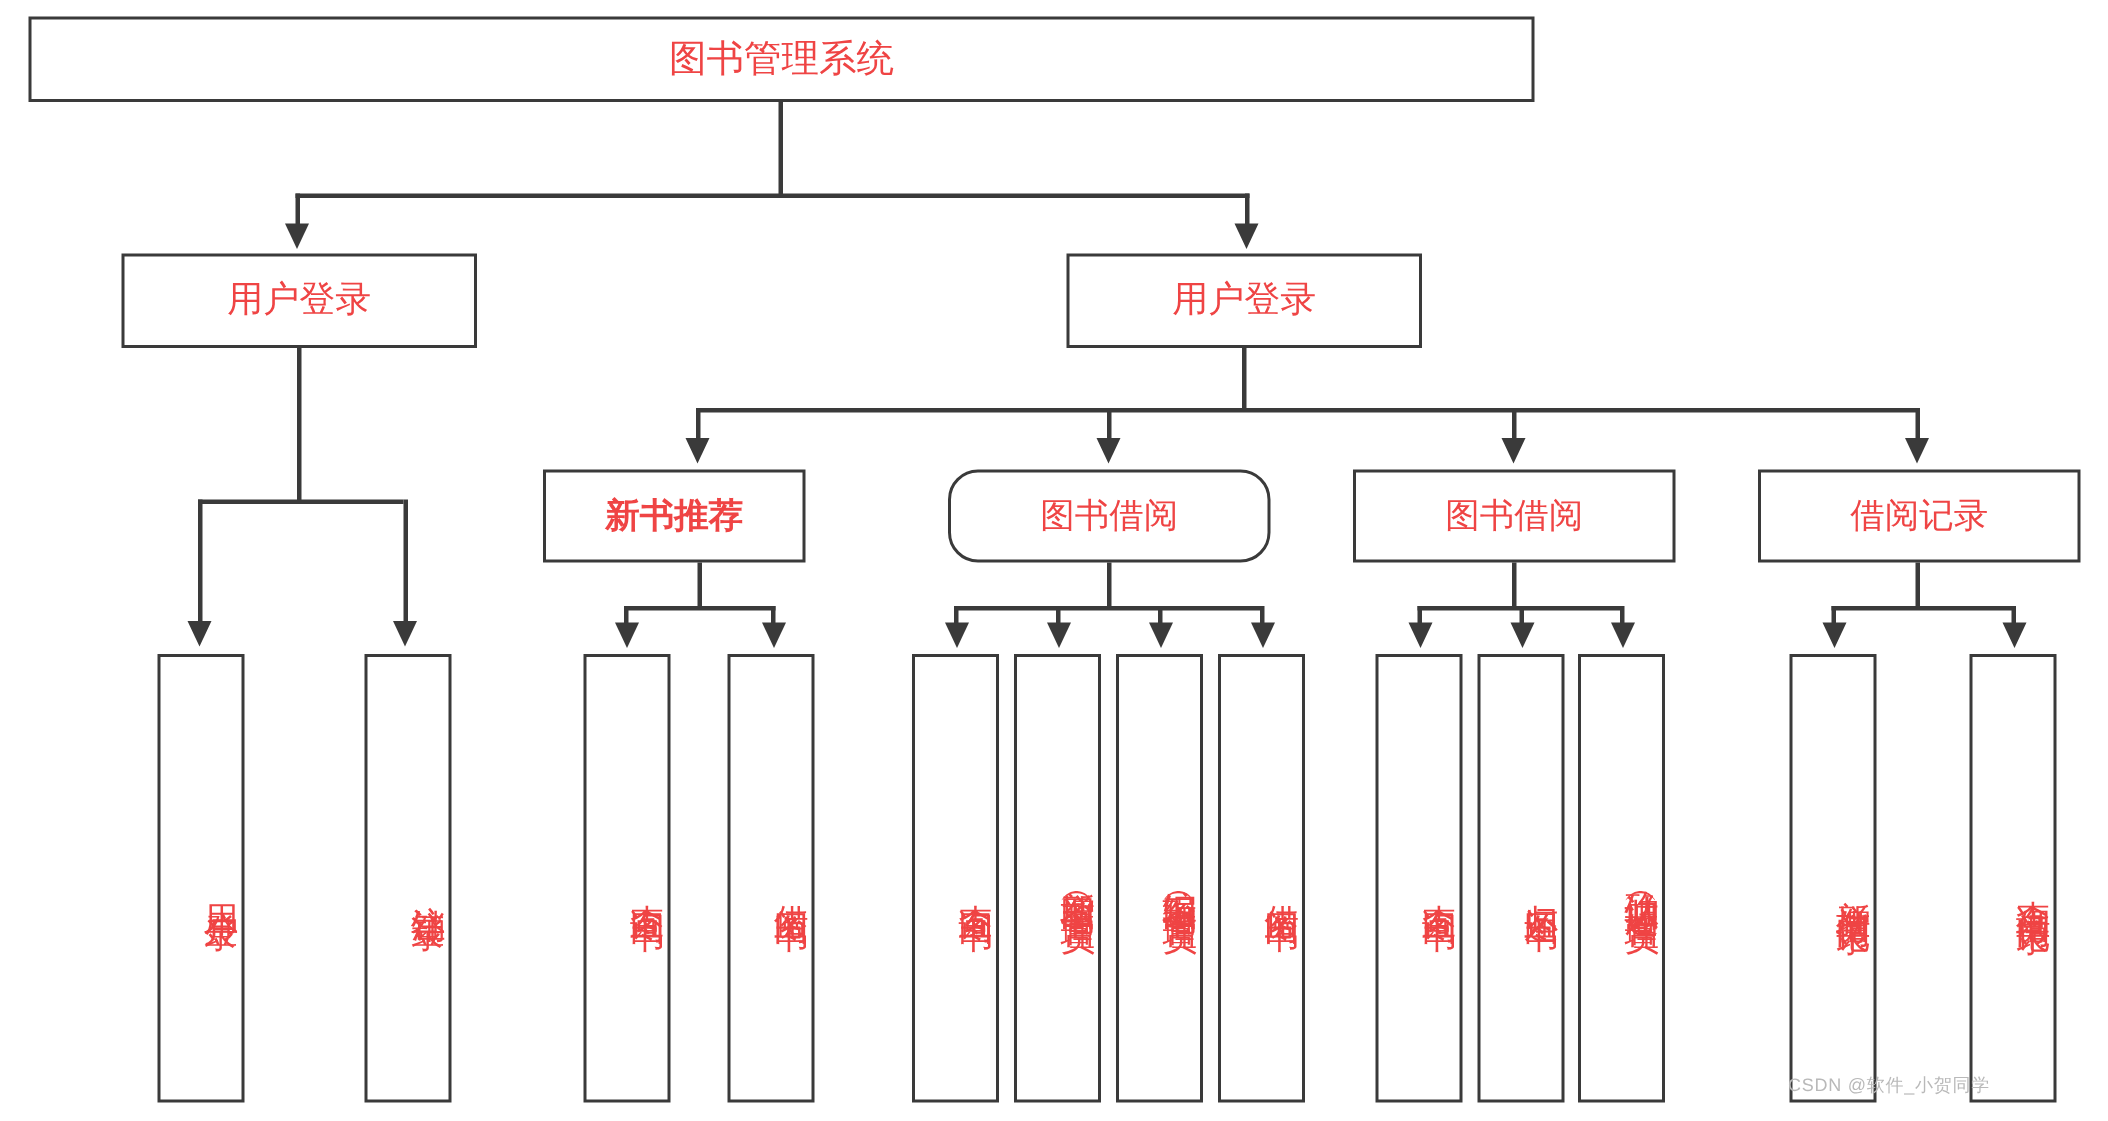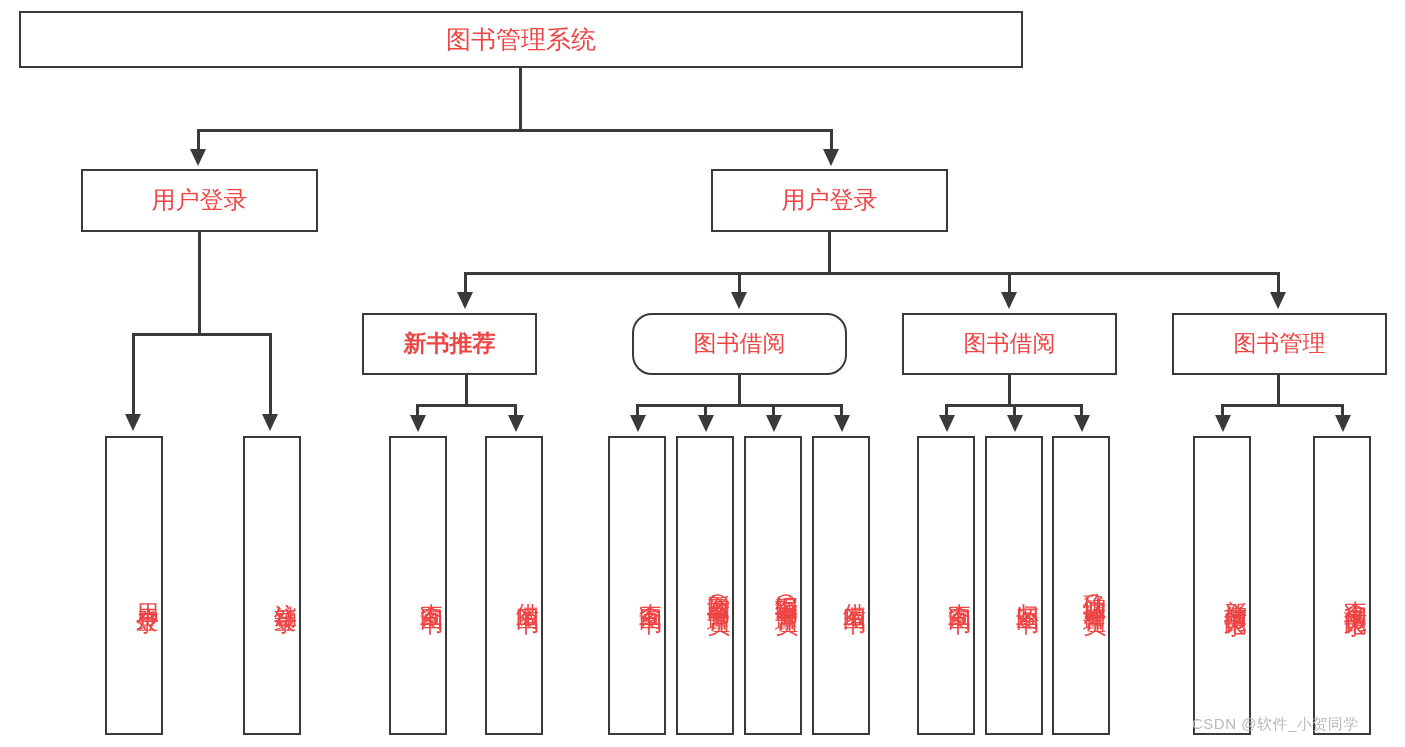--- a/index.html
+++ b/index.html
@@ -56,21 +56,21 @@
     width:0;height:0;
     border-left:8px solid transparent;
     border-right:8px solid transparent;
     border-top:17px solid #3a3a3a;
   }
 
   
   .watermark{
     position:absolute;
     color:#b9b9b9;
-    font-size:15px;
+    font-size:12px;
     white-space:nowrap;
     letter-spacing:.5px;
     pointer-events:none;
   }
 </style>
 </head>
 <body>
 
 <div id="canvas">
 
@@ -101,21 +101,21 @@
   <div class="ln v" style="left:738px;top:272px;width:2.5px;height:21px;"></div>
   <div class="arrow" style="left:731px;top:292px;"></div>
   <div class="ln v" style="left:1008px;top:272px;width:2.5px;height:21px;"></div>
   <div class="arrow" style="left:1001px;top:292px;"></div>
   <div class="ln v" style="left:1277px;top:272px;width:2.5px;height:21px;"></div>
   <div class="arrow" style="left:1270px;top:292px;"></div>
 
   <div class="node lvl3" style="left:362px;top:313px;width:175px;height:62px;font-weight:bold;">新书推荐</div>
   <div class="node lvl3" style="left:632px;top:313px;width:215px;height:62px;border-radius:20px;">图书借阅</div>
   <div class="node lvl3" style="left:902px;top:313px;width:215px;height:62px;">图书借阅</div>
-  <div class="node lvl3" style="left:1172px;top:313px;width:215px;height:62px;">图书管理</div>
+  <div class="node lvl3" style="left:1172px;top:313px;width:215px;height:62px;">借阅记录</div>
 
   <div class="ln v" style="left:465px;top:375px;width:2.5px;height:31px;"></div>
   <div class="ln h" style="left:416px;top:404px;width:101px;height:2.5px;"></div>
   <div class="ln v" style="left:416px;top:404px;width:2.5px;height:13px;"></div>
   <div class="arrow" style="left:410px;top:415px;"></div>
   <div class="ln v" style="left:514px;top:404px;width:2.5px;height:13px;"></div>
   <div class="arrow" style="left:508px;top:415px;"></div>
 
   <div class="ln v" style="left:738px;top:375px;width:2.5px;height:31px;"></div>
   <div class="ln h" style="left:636px;top:404px;width:205px;height:2.5px;"></div>

